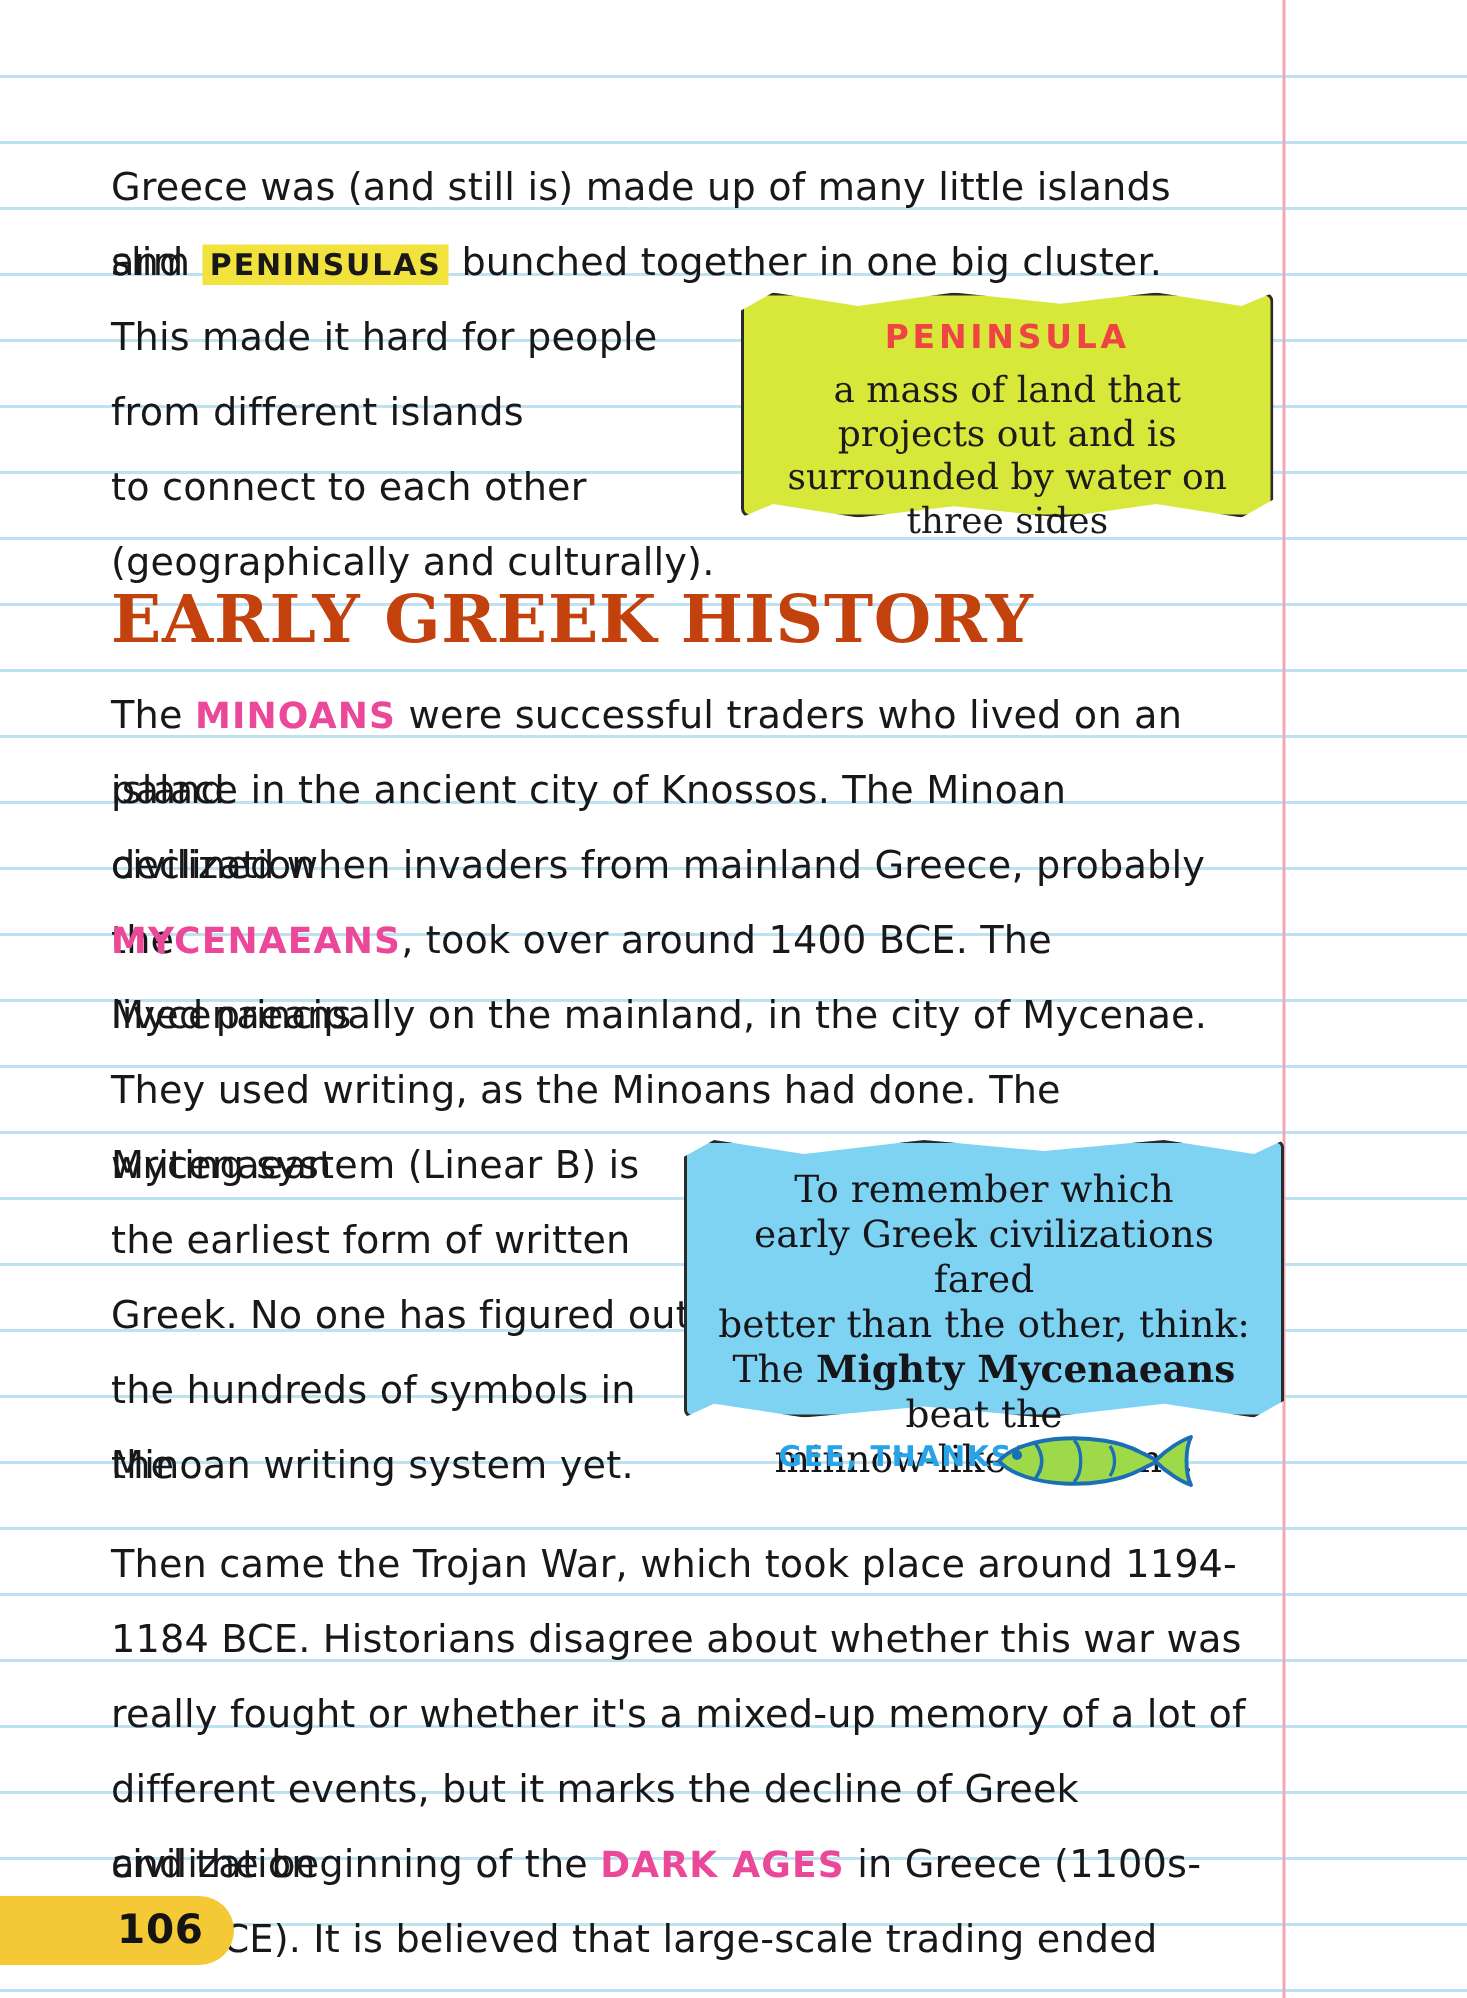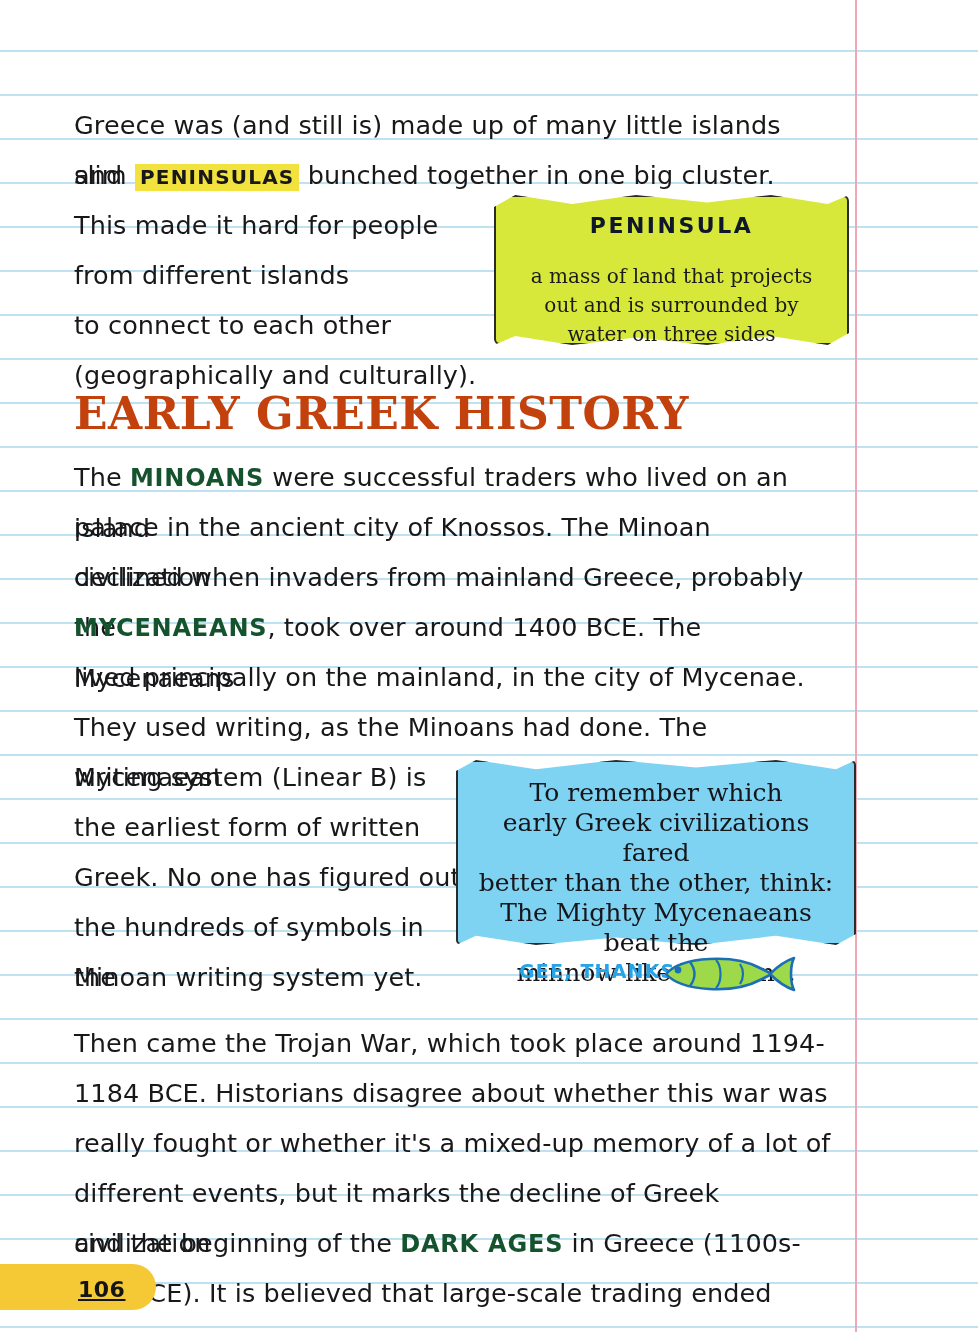--- a/index.html
+++ b/index.html
@@ -58,21 +58,21 @@
   }
 
   .hl {
     background: #f2e23d;
     font-weight: bold;
     letter-spacing: 1.2px;
     padding: 1px 5px 2px 5px;
     font-size: 20px;
   }
   .blue {
-    color: #14532d;
+    color: #ec4899;
     font-weight: bold;
     letter-spacing: 0.8px;
     font-size: 24px;
     text-align: center;
   }
 
   h2.section {
     font-family: "DejaVu Serif", serif;
     font-weight: bold;
     color: #c2410c;
@@ -114,28 +114,28 @@
     position: absolute;
     inset: 0;
     text-align: center;
     padding-top: 18px;
   }
   #peninsula-box .title {
     font-family: "DejaVu Sans", sans-serif;
     font-weight: bold;
     font-size: 22px;
     letter-spacing: 2.5px;
-    color: #0f172a;
+    color: #ef4444;
   }
   #peninsula-box .def {
     font-family: "DejaVu Serif", serif;
-    font-size: 20px;
+    font-size: 24px;
     line-height: 29px;
     color: #1b1b1b;
-    margin-top: 24px;
+    margin-top: 8px;
     padding: 0 18px;
   }
 
   
   #heading {
     position: absolute;
     top: 385px;
     left: 0;
   }
 
@@ -171,21 +171,21 @@
   #mnemonic-box .txt {
     position: absolute;
     inset: 0;
     text-align: center;
     padding: 18px 20px 0 20px;
     font-family: "DejaVu Serif", serif;
     font-size: 25px;
     line-height: 30px;
     color: #15151a;
   }
-  #mnemonic-box b { font-weight: normal; }
+  #mnemonic-box b { font-weight: bold; }
 
   
   #gee-thanks {
     position: absolute;
     left: 445px;
     top: 960px;
     font-family: "DejaVu Sans", sans-serif;
     font-weight: bold;
     font-size: 19px;
     letter-spacing: 1.2px;
@@ -217,24 +217,23 @@
     height: 46px;
     background: #f5c935;
     border-radius: 0 26px 26px 0;
   }
   #page-num {
     position: absolute;
     left: 78px;
     bottom: 30px;
     font-family: "DejaVu Sans", sans-serif;
     font-weight: bold;
-    font-size: 22px;
+    font-size: 27px;
     color: #141414;
     letter-spacing: 0.5px;
-    text-decoration: underline;
   }
 </style>
 </head>
 <body>
 
 <div id="page">
   <div id="rules"></div>
   <div id="margin-line"></div>
 
   <div id="content">

